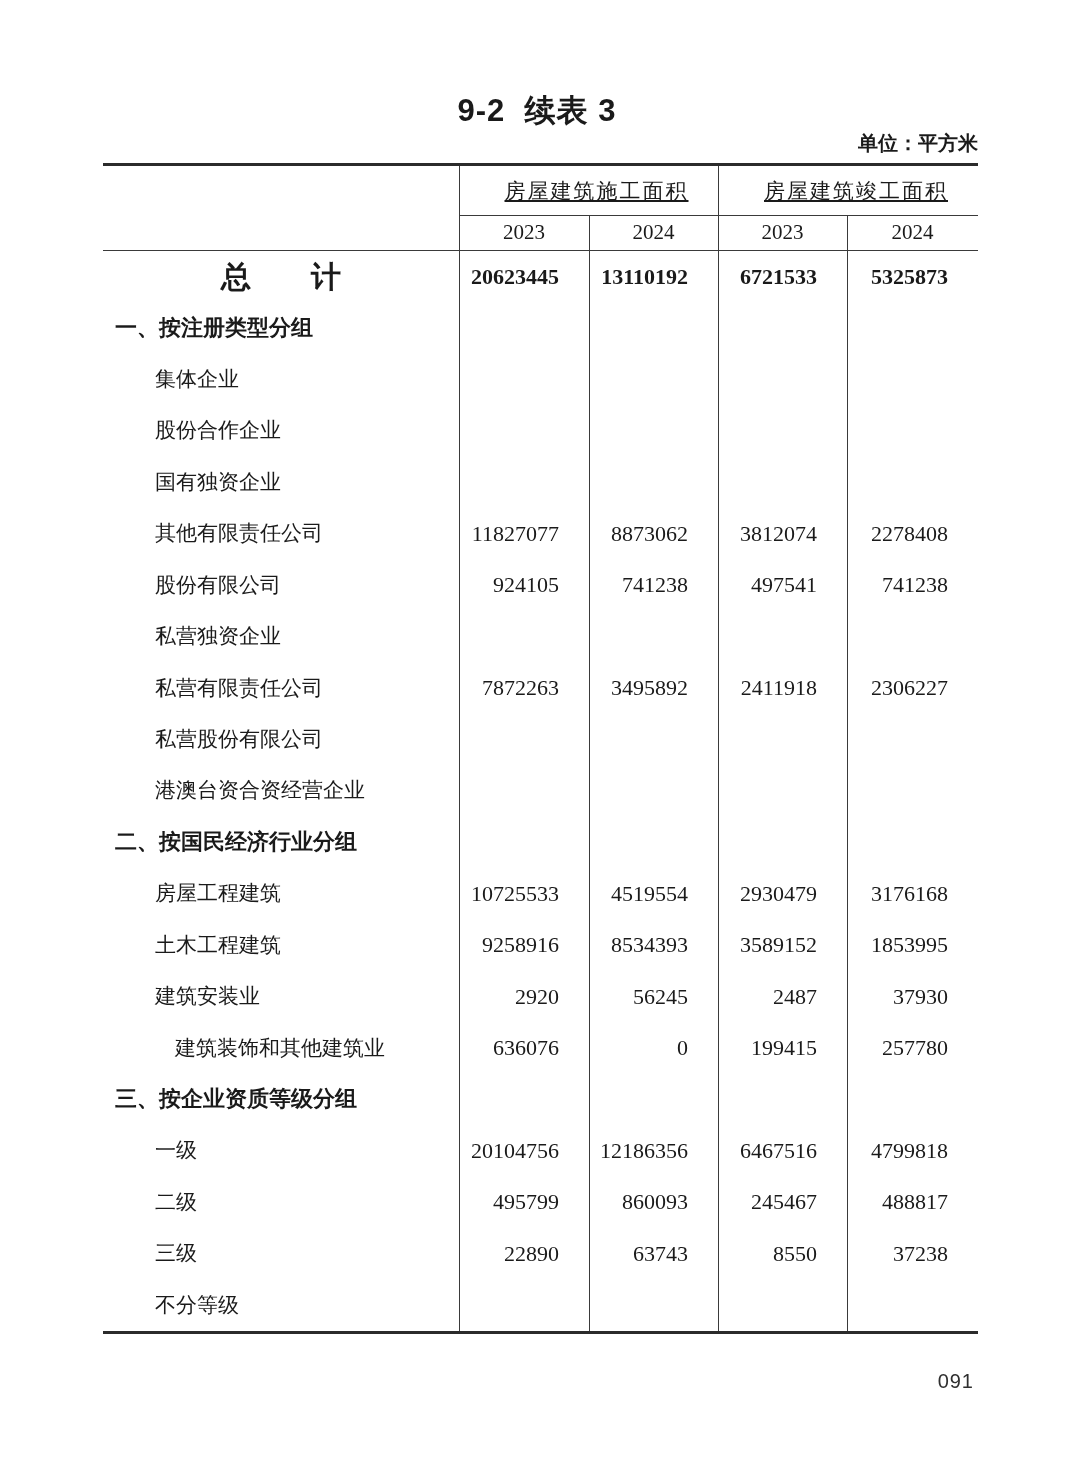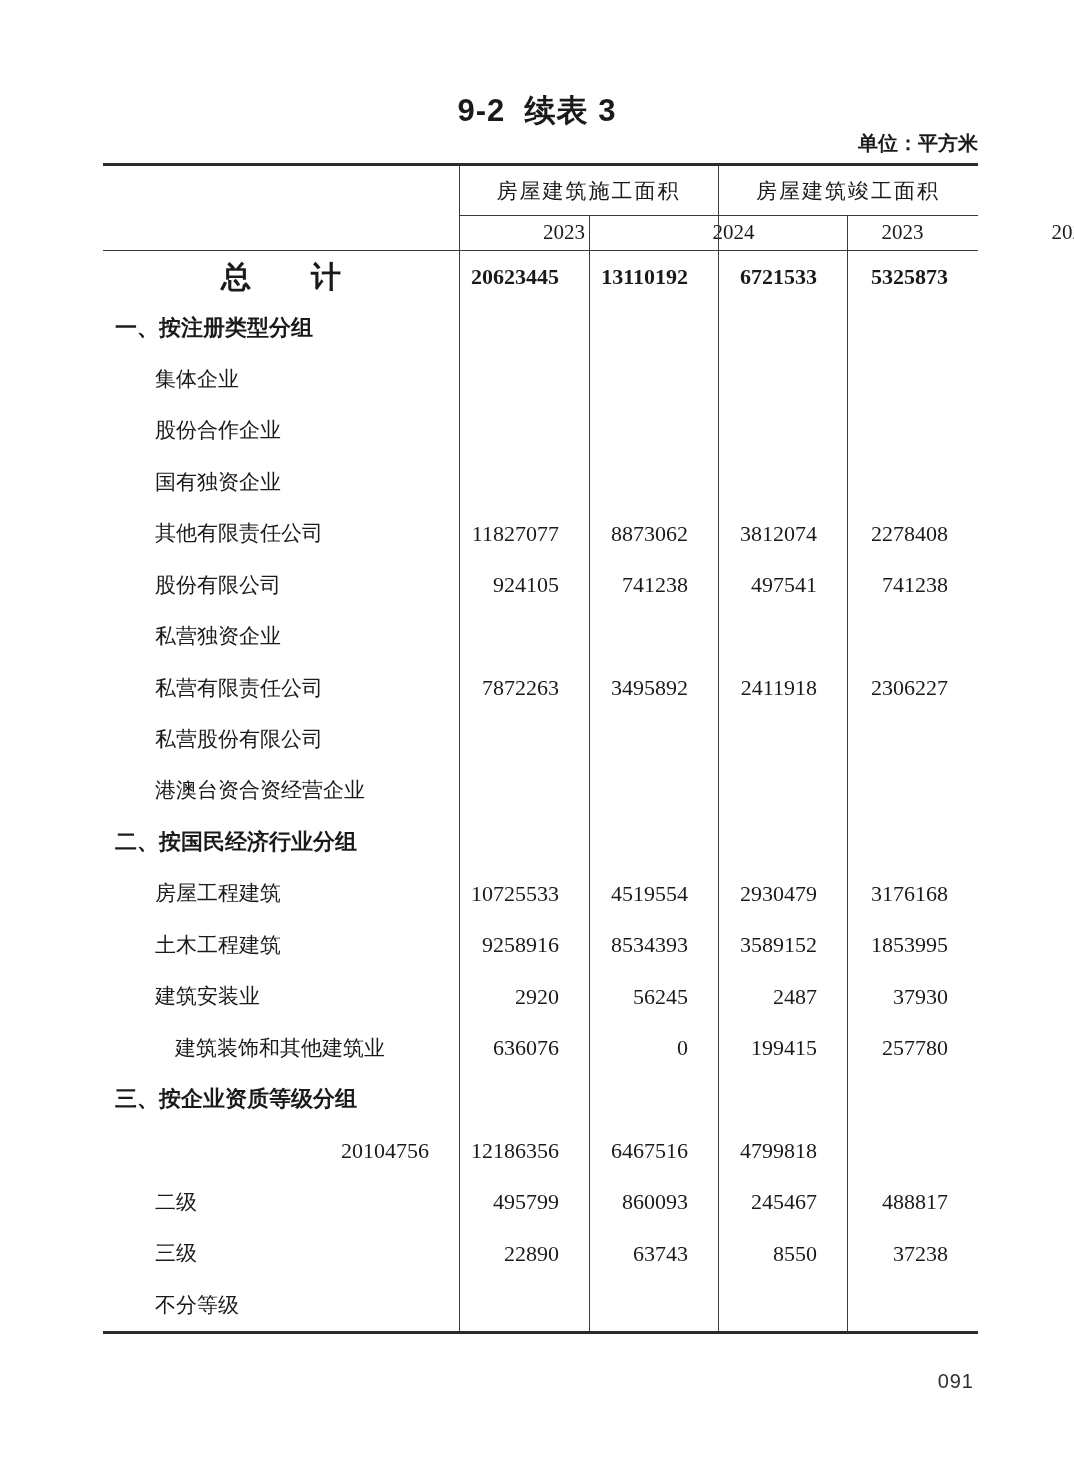--- a/index.html
+++ b/index.html
@@ -38,26 +38,26 @@
     position: absolute;
     left: 103px;
     top: 163px;
     width: 875px;
     height: 1171px;
     border-top: 3px solid #2b2b2b;
     border-bottom: 3px solid #2b2b2b;
   }
   
   .h-row1 {
-    position: absolute; top: 0; left: 0; right: 0; height: 49px;
-    display: grid; grid-template-columns: 356px 259px 260px;
+    position: absolute; top: 0; left: 8px; right: 0; height: 49px;
+    display: grid; grid-template-columns: 356px 259px 260px; text-decoration: underline;
   }
   .h-row2 {
     position: absolute; top: 49px; left: 0; right: 0; height: 35px;
-    display: grid; grid-template-columns: 356px 130px 129px 129px 131px; gap: 40px;
+    display: grid; grid-template-columns: 356px 130px 129px 129px 131px;
   }
   .h-cell {
     display: flex; align-items: center; justify-content: center;
     font-size: 21px;
   }
   .h-group { letter-spacing: 2px; }
   
   .vl, .hl { position: absolute; background: #3a3a3a; }
   .vl { width: 1px; }
   .hl { height: 1px; }
@@ -238,20 +238,21 @@
           <div class="cell value">257780</div>
         </div>
         <div class="trow section">
           <div class="cell label">三、按企业资质等级分组</div>
           <div class="cell value"></div>
           <div class="cell value"></div>
           <div class="cell value"></div>
           <div class="cell value"></div>
         </div>
         <div class="trow item">
+          <div class="cell label">一级</div>
           <div class="cell value">20104756</div>
           <div class="cell value">12186356</div>
           <div class="cell value">6467516</div>
           <div class="cell value">4799818</div>
         </div>
         <div class="trow item">
           <div class="cell label">二级</div>
           <div class="cell value">495799</div>
           <div class="cell value">860093</div>
           <div class="cell value">245467</div>

